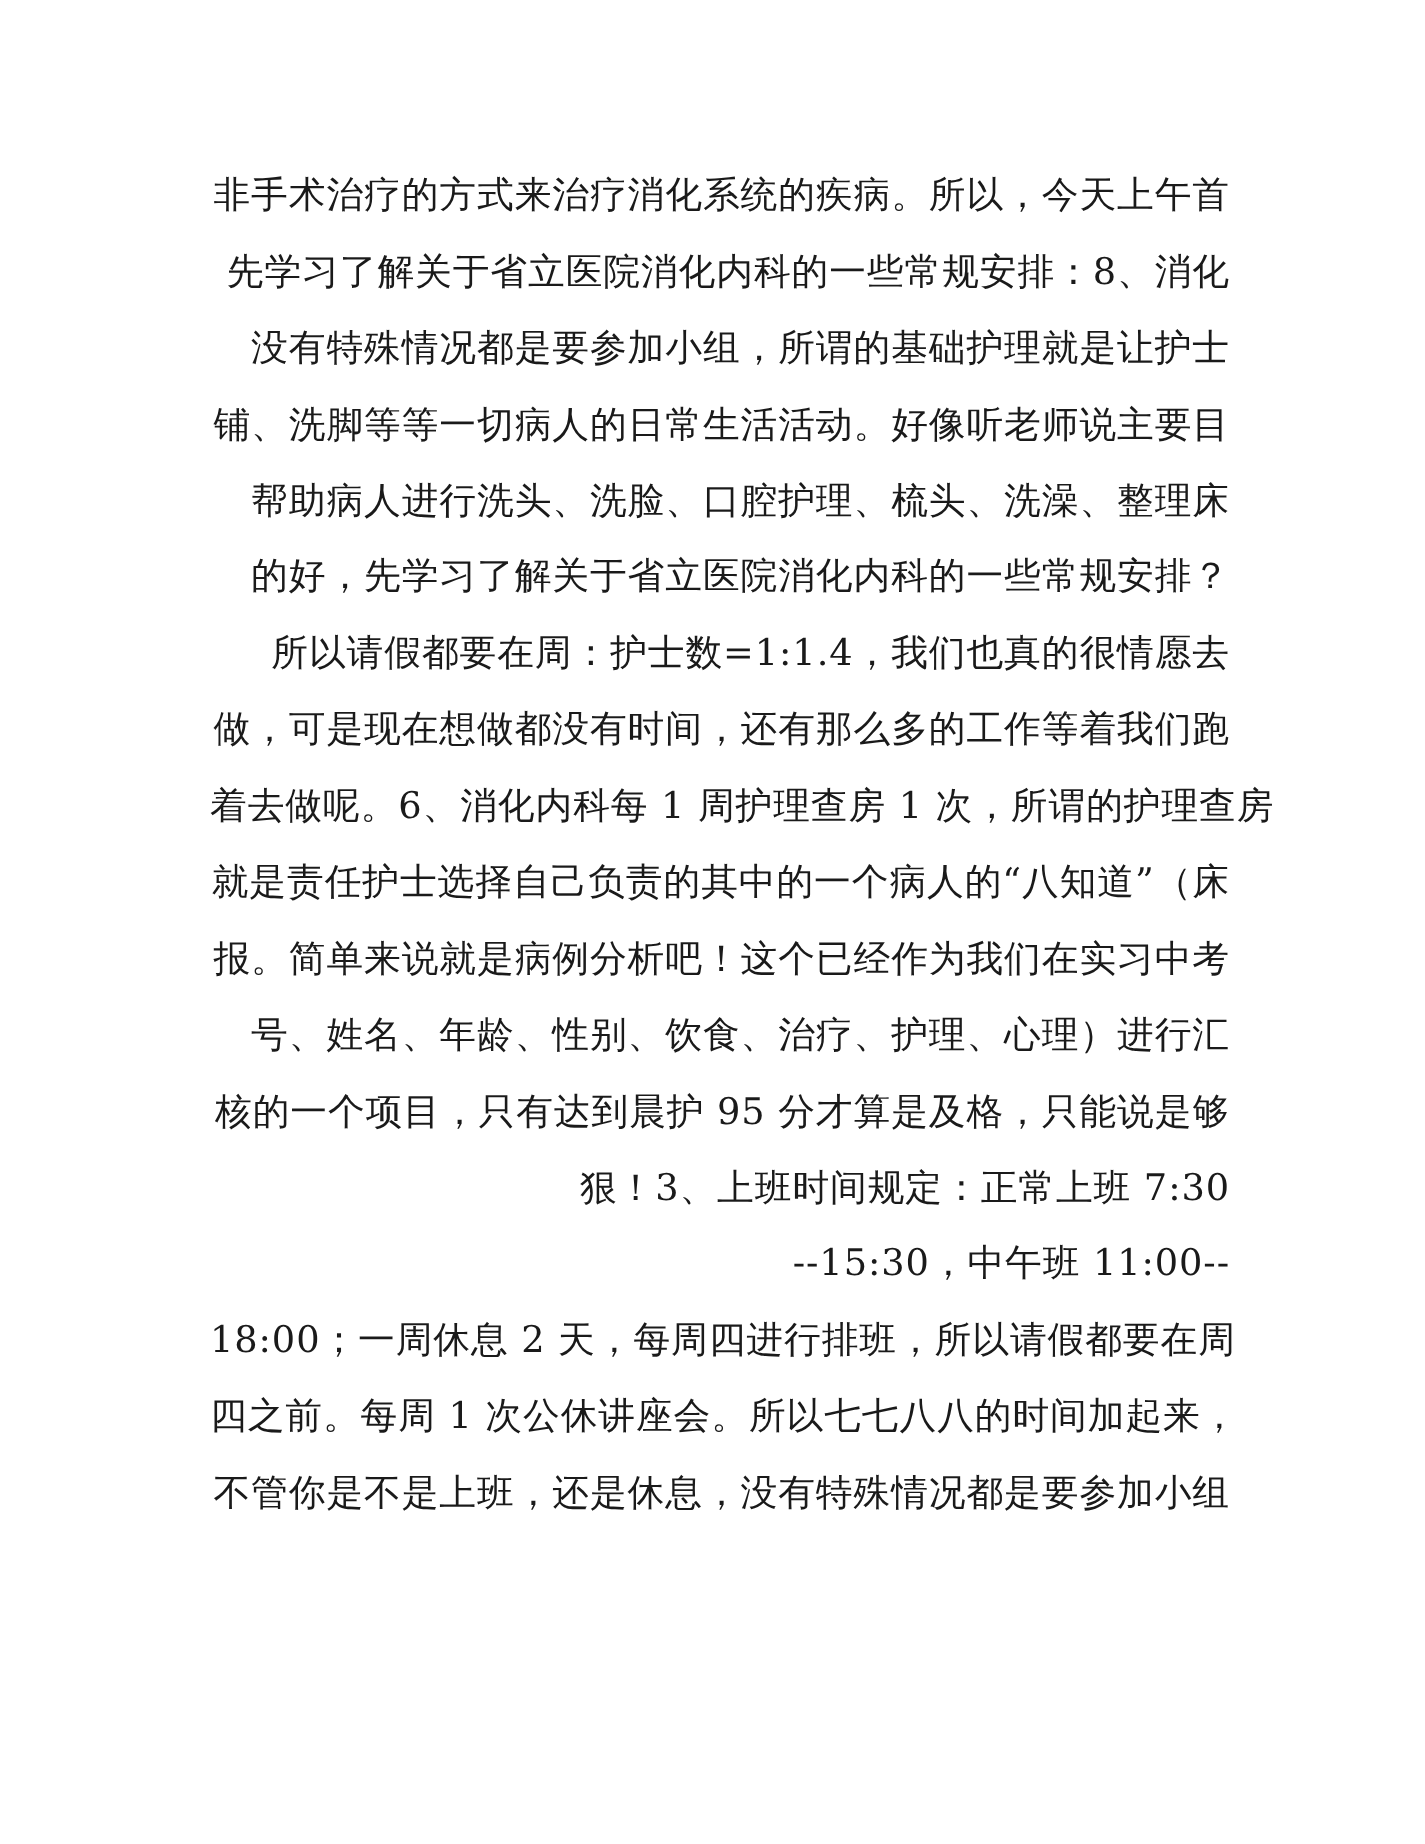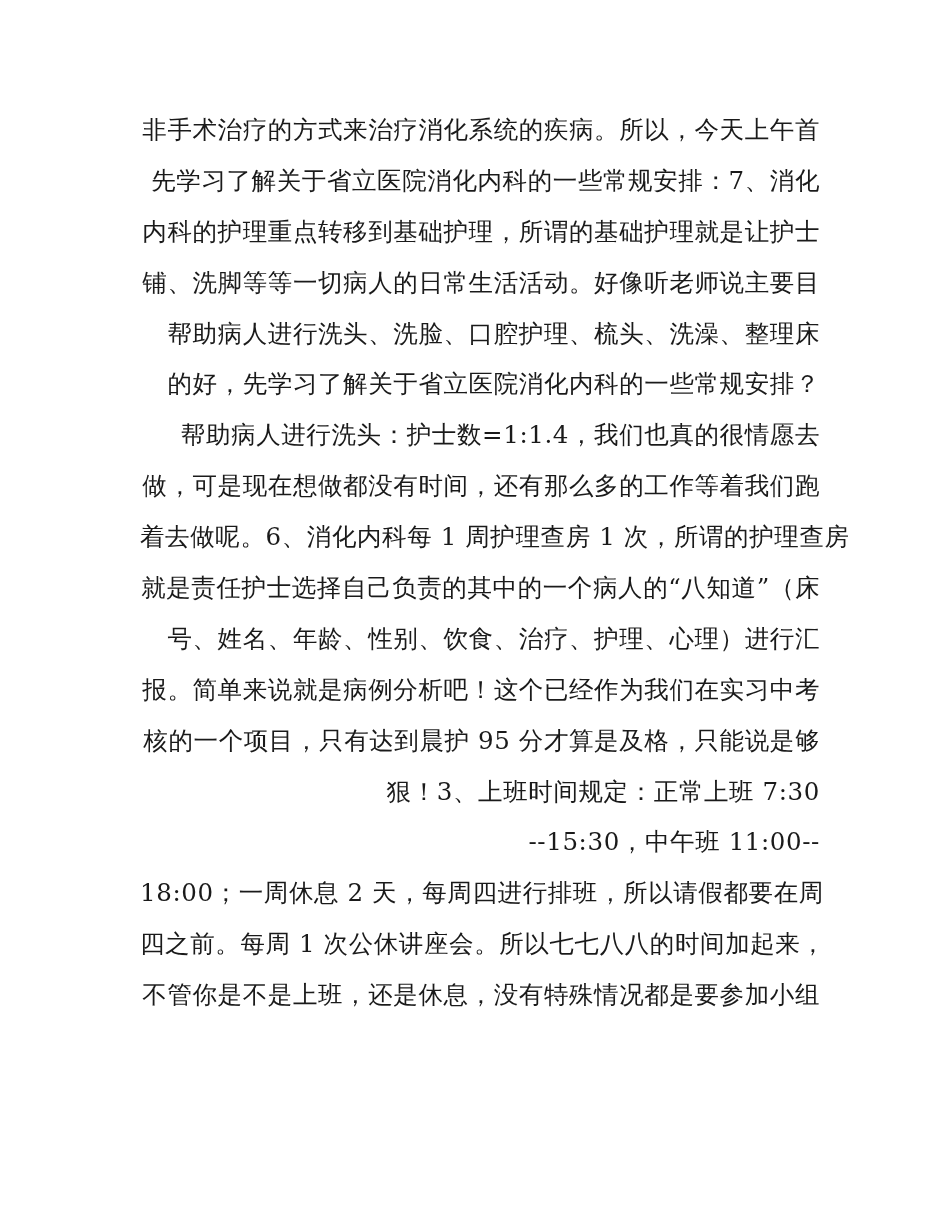--- a/index.html
+++ b/index.html
@@ -38,31 +38,31 @@
       white-space: nowrap;
       letter-spacing: 0.6px;
     }
   </style>
 </head>
 <body>
 
 <div class="page">
   <div class="text-block">
     <span class="line">非手术治疗的方式来治疗消化系统的疾病。所以，今天上午首</span>
-    <span class="line">先学习了解关于省立医院消化内科的一些常规安排：7、消化</span>
-    <span class="line">内科的护理重点转移到基础护理，所谓的基础护理就是让护士</span>
+    <span class="line">先学习了解关于省立医院消化内科的一些常规安排：8、消化</span>
+    <span class="line">没有特殊情况都是要参加小组，所谓的基础护理就是让护士</span>
     <span class="line">铺、洗脚等等一切病人的日常生活活动。好像听老师说主要目</span>
     <span class="line">帮助病人进行洗头、洗脸、口腔护理、梳头、洗澡、整理床</span>
     <span class="line">的好，先学习了解关于省立医院消化内科的一些常规安排？</span>
-    <span class="line">帮助病人进行洗头：护士数=1:1.4，我们也真的很情愿去</span>
+    <span class="line">所以请假都要在周：护士数=1:1.4，我们也真的很情愿去</span>
     <span class="line">做，可是现在想做都没有时间，还有那么多的工作等着我们跑</span>
     <span class="line">着去做呢。6、消化内科每 1 周护理查房 1 次，所谓的护理查房</span>
     <span class="line">就是责任护士选择自己负责的其中的一个病人的“八知道”（床</span>
+    <span class="line">报。简单来说就是病例分析吧！这个已经作为我们在实习中考</span>
     <span class="line">号、姓名、年龄、性别、饮食、治疗、护理、心理）进行汇</span>
-    <span class="line">报。简单来说就是病例分析吧！这个已经作为我们在实习中考</span>
     <span class="line">核的一个项目，只有达到晨护 95 分才算是及格，只能说是够</span>
     <span class="line">狠！3、上班时间规定：正常上班 7:30</span>
     <span class="line">--15:30，中午班 11:00--</span>
     <span class="line">18:00；一周休息 2 天，每周四进行排班，所以请假都要在周</span>
     <span class="line">四之前。每周 1 次公休讲座会。所以七七八八的时间加起来，</span>
     <span class="line">不管你是不是上班，还是休息，没有特殊情况都是要参加小组</span>
   </div>
 </div>
 
 </body></html>

